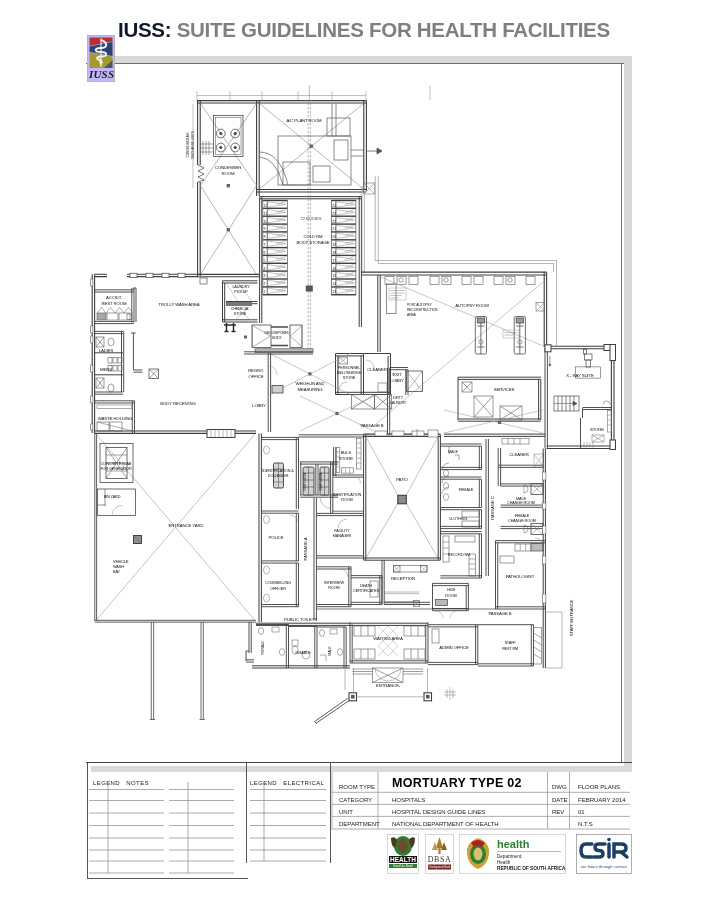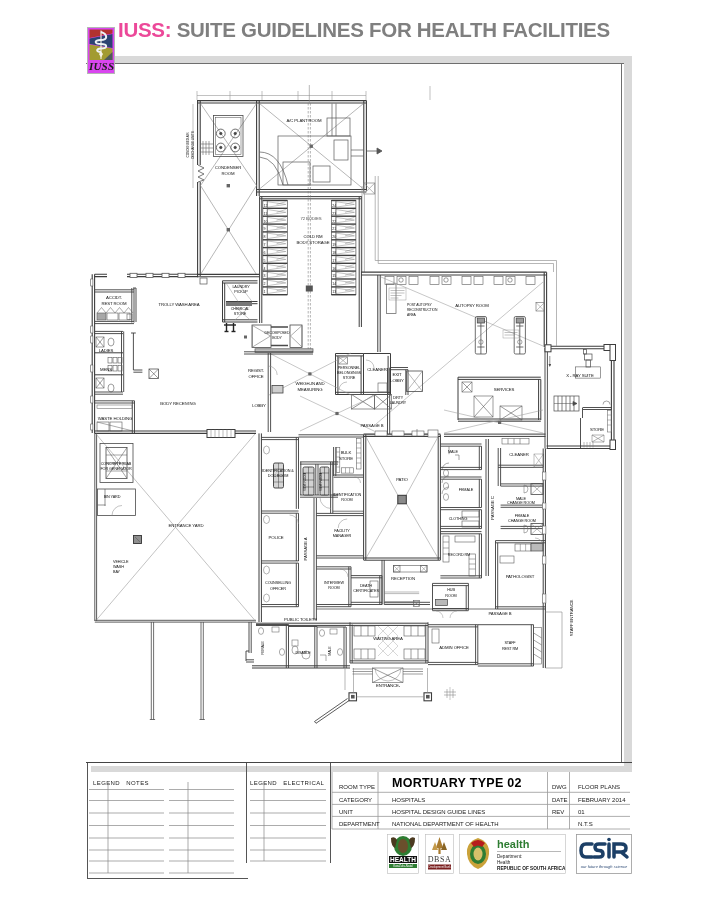--- a/index.html
+++ b/index.html
@@ -3,39 +3,39 @@
 <meta charset="utf-8">
 <style>
 html,body{margin:0;padding:0;background:#fff;}
 #page{position:relative;width:720px;height:900px;background:#fff;overflow:hidden;font-family:"Liberation Sans",sans-serif;}
 .abs{position:absolute;}
 </style>
 </head>
 <body>
 <div id="page">
 
-<div class="abs" style="left:87px;top:27px;width:26px;height:45px;background:#d946ef;border:1px solid #b5b5b5;z-index:3;">
+<div class="abs" style="left:87px;top:35px;width:26px;height:45px;background:#c4b5fd;border:1px solid #b5b5b5;z-index:3;">
 <svg width="26" height="45" viewBox="0 0 26 45">
 
   <g>
     <polygon points="1.5,1.5 24.5,1.5 24.5,5.5 1.5,10" fill="#b23230"></polygon>
     <polygon points="1.5,10.6 24.5,6.1 24.5,20 1.5,16" fill="#2c4372"></polygon>
     <polygon points="1.5,16.6 24.5,20.6 24.5,32 1.5,32" fill="#a29b31"></polygon>
     <polygon points="24.5,24 24.5,32 16,32" fill="#3a4a66" opacity="0.8"></polygon>
     <line x1="13" y1="2.5" x2="13" y2="31" stroke="#f7f3e8" stroke-width="1.1"></line>
     <path d="M13 4 C 20 6.5, 20 12, 12.5 12 C 6 12, 6 16, 13 16 C 20 16, 20 20.5, 12.5 20.5 C 8 20.5, 8 24, 13 24" fill="none" stroke="#eef2f6" stroke-width="2"></path>
     <path d="M11 26 l2 -2.5 l2 2.5 l-2 3.5 z" fill="#f7f3e8"></path>
   </g>
 
   <text x="1" y="42" font-size="11" font-style="italic" font-weight="bold" fill="#1c1c1c" font-family="Liberation Serif, serif" letter-spacing="0.2">IUSS</text>
 </svg>
 </div>
 
 <div class="abs" style="left:118px;top:18px;width:560px;height:30px;font-size:20.5px;font-weight:bold;white-space:nowrap;letter-spacing:-0.28px;">
-<span style="color:#ec4899;">IUSS:</span> <span style="color:#7f7f7f;">SUITE GUIDELINES FOR HEALTH FACILITIES</span>
+<span style="color:#0f172a;">IUSS:</span> <span style="color:#7f7f7f;">SUITE GUIDELINES FOR HEALTH FACILITIES</span>
 </div>
 
 <div class="abs" style="left:109px;top:56px;width:523px;height:8px;background:#d9d9d9;"></div>
 
 <div class="abs" style="left:86px;top:63px;width:546px;height:1.4px;background:#6e6e6e;"></div>
 
 <div class="abs" style="left:624px;top:56px;width:8px;height:716px;background:#d9d9d9;"></div>
 
 <div class="abs" style="left:620.5px;top:64px;width:1px;height:699px;background:#6e6e6e;"></div>
 

